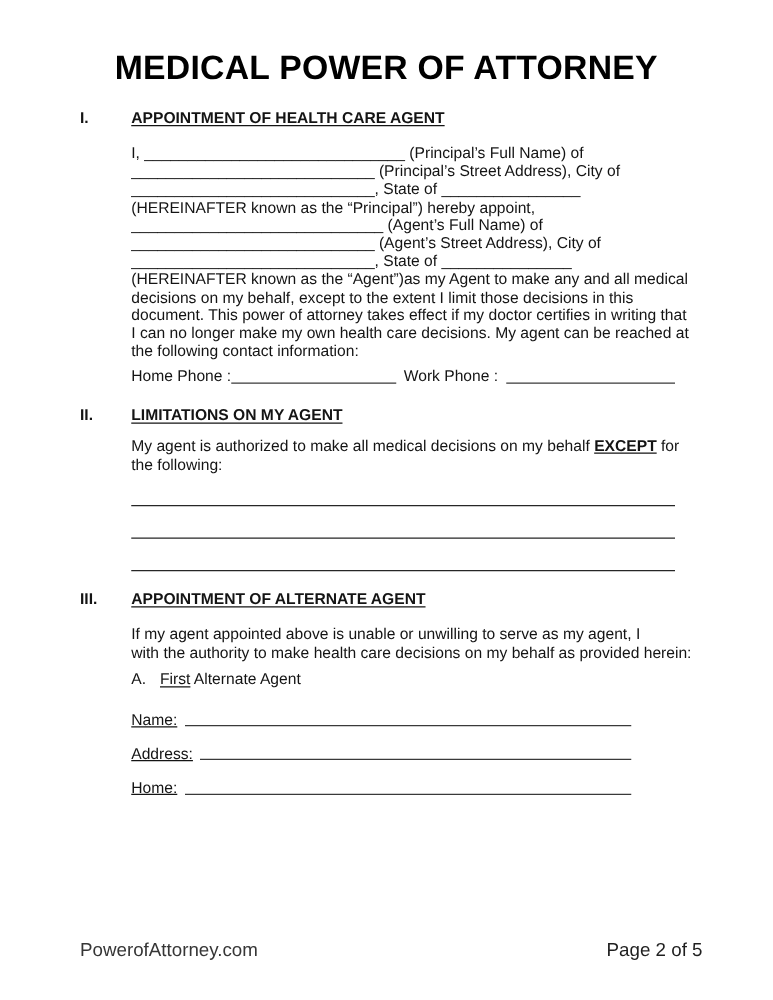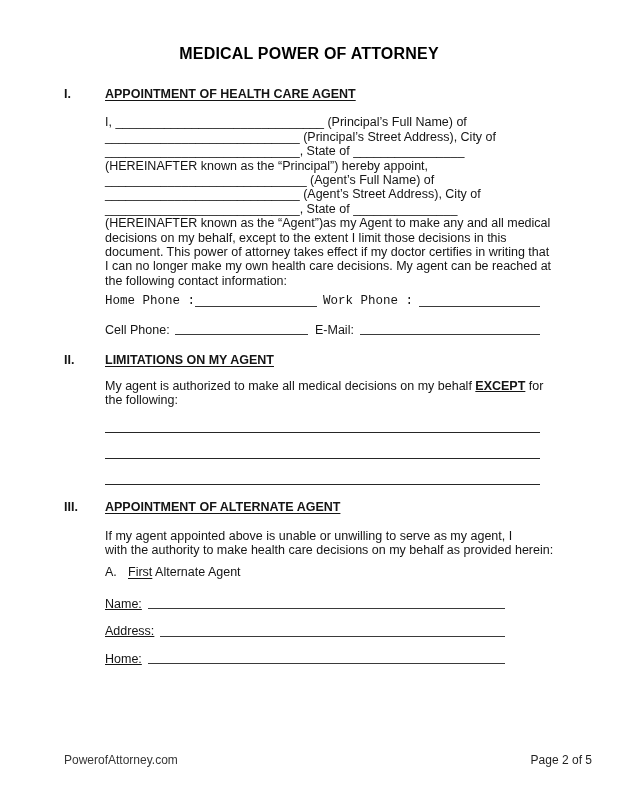--- a/index.html
+++ b/index.html
@@ -10,61 +10,61 @@
     width:618px; height:800px;
     background:#ffffff;
     font-family:"Liberation Sans","DejaVu Sans",sans-serif;
     font-size:12.5px; line-height:14.4px;
     color:#141414;
     overflow:hidden;
   }
   .doc-title {
     margin-top:42px;
     text-align:center;
-    font-size:16px; line-height:24px;
+    font-size:27px; line-height:24px;
     font-weight:700; color:#000;
     letter-spacing:0.2px;
     white-space:nowrap;
   }
   .content { padding:0 78px 0 64px; }
   .section-head { display:flex; font-weight:700; white-space:nowrap; }
   .numeral { flex:0 0 41px; }
   .heading { text-decoration:underline; text-underline-offset:2px;text-align:right; }
   .sec-body { margin-left:41px; }
   .sec-1 { margin-top:21px; }
   .sec-2 { margin-top:16px; }
   .sec-3 { margin-top:15px; }
   .para { white-space:nowrap; }
   .para > div { white-space:nowrap; }
   .para-1 { margin-top:14px; }
   .para-2 { margin-top:11px; }
   .para-3 { margin-top:14px; }
   .emph { font-weight:700; text-decoration:underline; }
   .contact-row { display:flex; align-items:flex-end; white-space:nowrap; }
-  .row-1 { margin-top:6px;font-family:Liberation Mono, monospace; }
+  .row-1 { margin-top:6px; }
   .row-2 { margin-top:14px; }
   .fgroup { display:flex; align-items:flex-end; }
   .fg-home { flex:0 0 212px; margin-right:6px; }
   .fg-cell { flex:0 0 203px; margin-right:7px; }
   .fg-grow { flex:1 1 auto; }
   .fill { flex:1 1 auto; border-bottom:1px solid #3a3a3a; height:2px; margin-bottom:2px; }
   .fill.g5 { margin-left:5px; }
   .fill.g6 { margin-left:6px; }
   .write-lines { }
   .write-line { height:26px; border-bottom:1.5px solid #262626; }
   .subitem { margin-top:7px; display:flex; white-space:nowrap; }
   .sub-letter { flex:0 0 23px; }
   .u { text-decoration:underline; text-underline-offset:2px; }
   .field-row { display:flex; align-items:flex-end; margin-right:35px; white-space:nowrap;text-decoration:underline; }
   .fr-name { margin-top:18px; }
   .fr-address, .fr-phone { margin-top:13px; }
   .footer {
-    position:absolute; left:64px; right:26px; top:754px;
+    position:absolute; left:64px; right:56px; top:754px;
     display:flex; justify-content:space-between; align-items:flex-start;
-    font-size:12px; line-height:13px; color:#363636;
+    font-size:15px; line-height:13px; color:#363636;
   }
   .footer .page-indicator { color:#1f1f1f; }
 </style>
 </head>
 <body>
 
 <div class="page">
 
   <h1 class="doc-title">MEDICAL POWER OF ATTORNEY</h1>
 
@@ -95,30 +95,20 @@
           <div class="fgroup fg-home">
             <span>Home Phone :</span>
             <span class="fill"></span>
           </div>
           <div class="fgroup fg-grow">
             <span>Work Phone :</span>
             <span class="fill g6"></span>
           </div>
         </div>
 
-        <div class="contact-row row-2">
-          <div class="fgroup fg-cell">
-            <span>Cell Phone:</span>
-            <span class="fill g5"></span>
-          </div>
-          <div class="fgroup fg-grow">
-            <span>E-Mail:</span>
-            <span class="fill g6"></span>
-          </div>
-        </div>
       </div>
     </section>
 
     <section class="sec-2">
       <div class="section-head">
         <span class="numeral">II.</span>
         <span class="heading">LIMITATIONS ON MY AGENT</span>
       </div>
       <div class="sec-body">
         <div class="para para-2">

